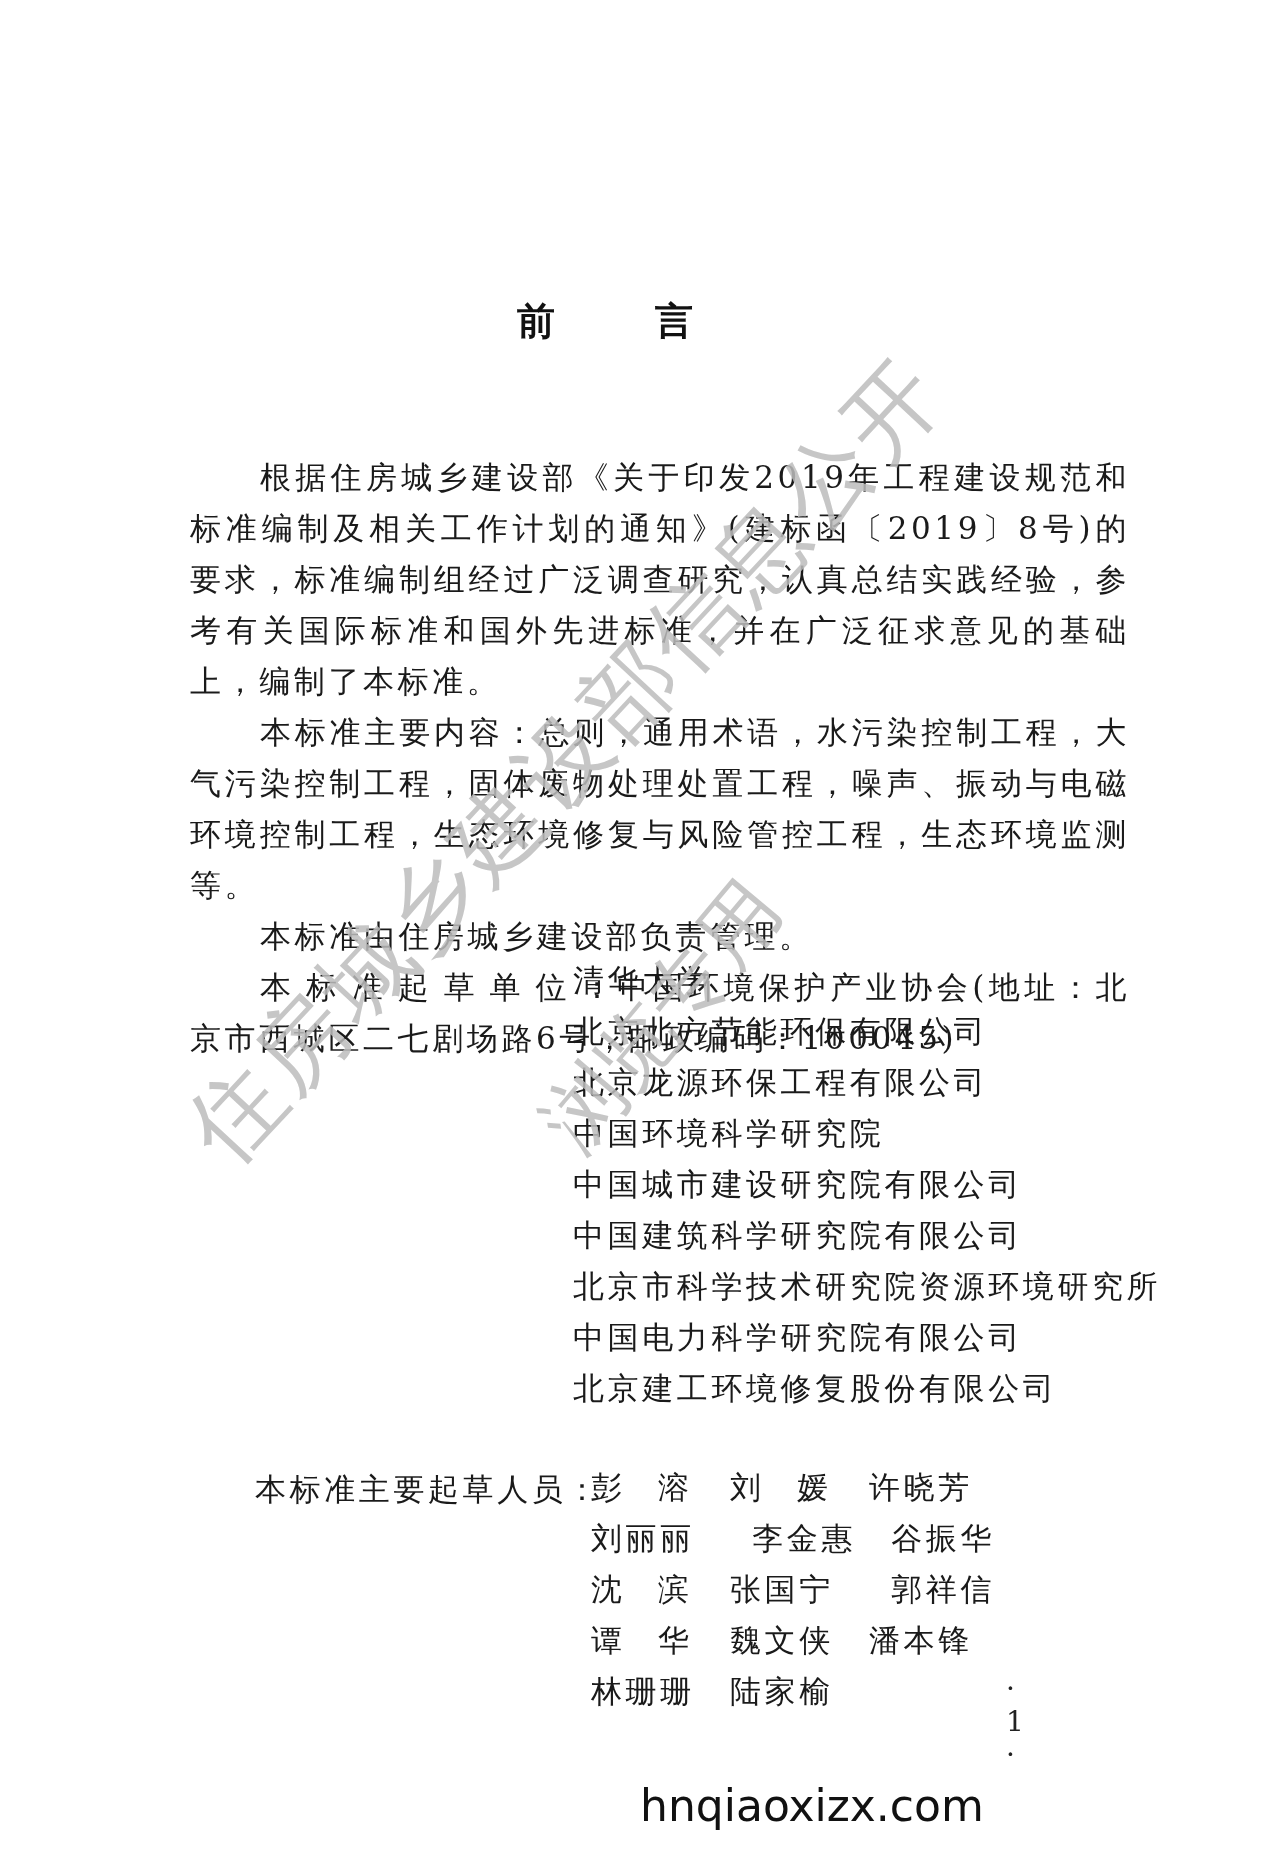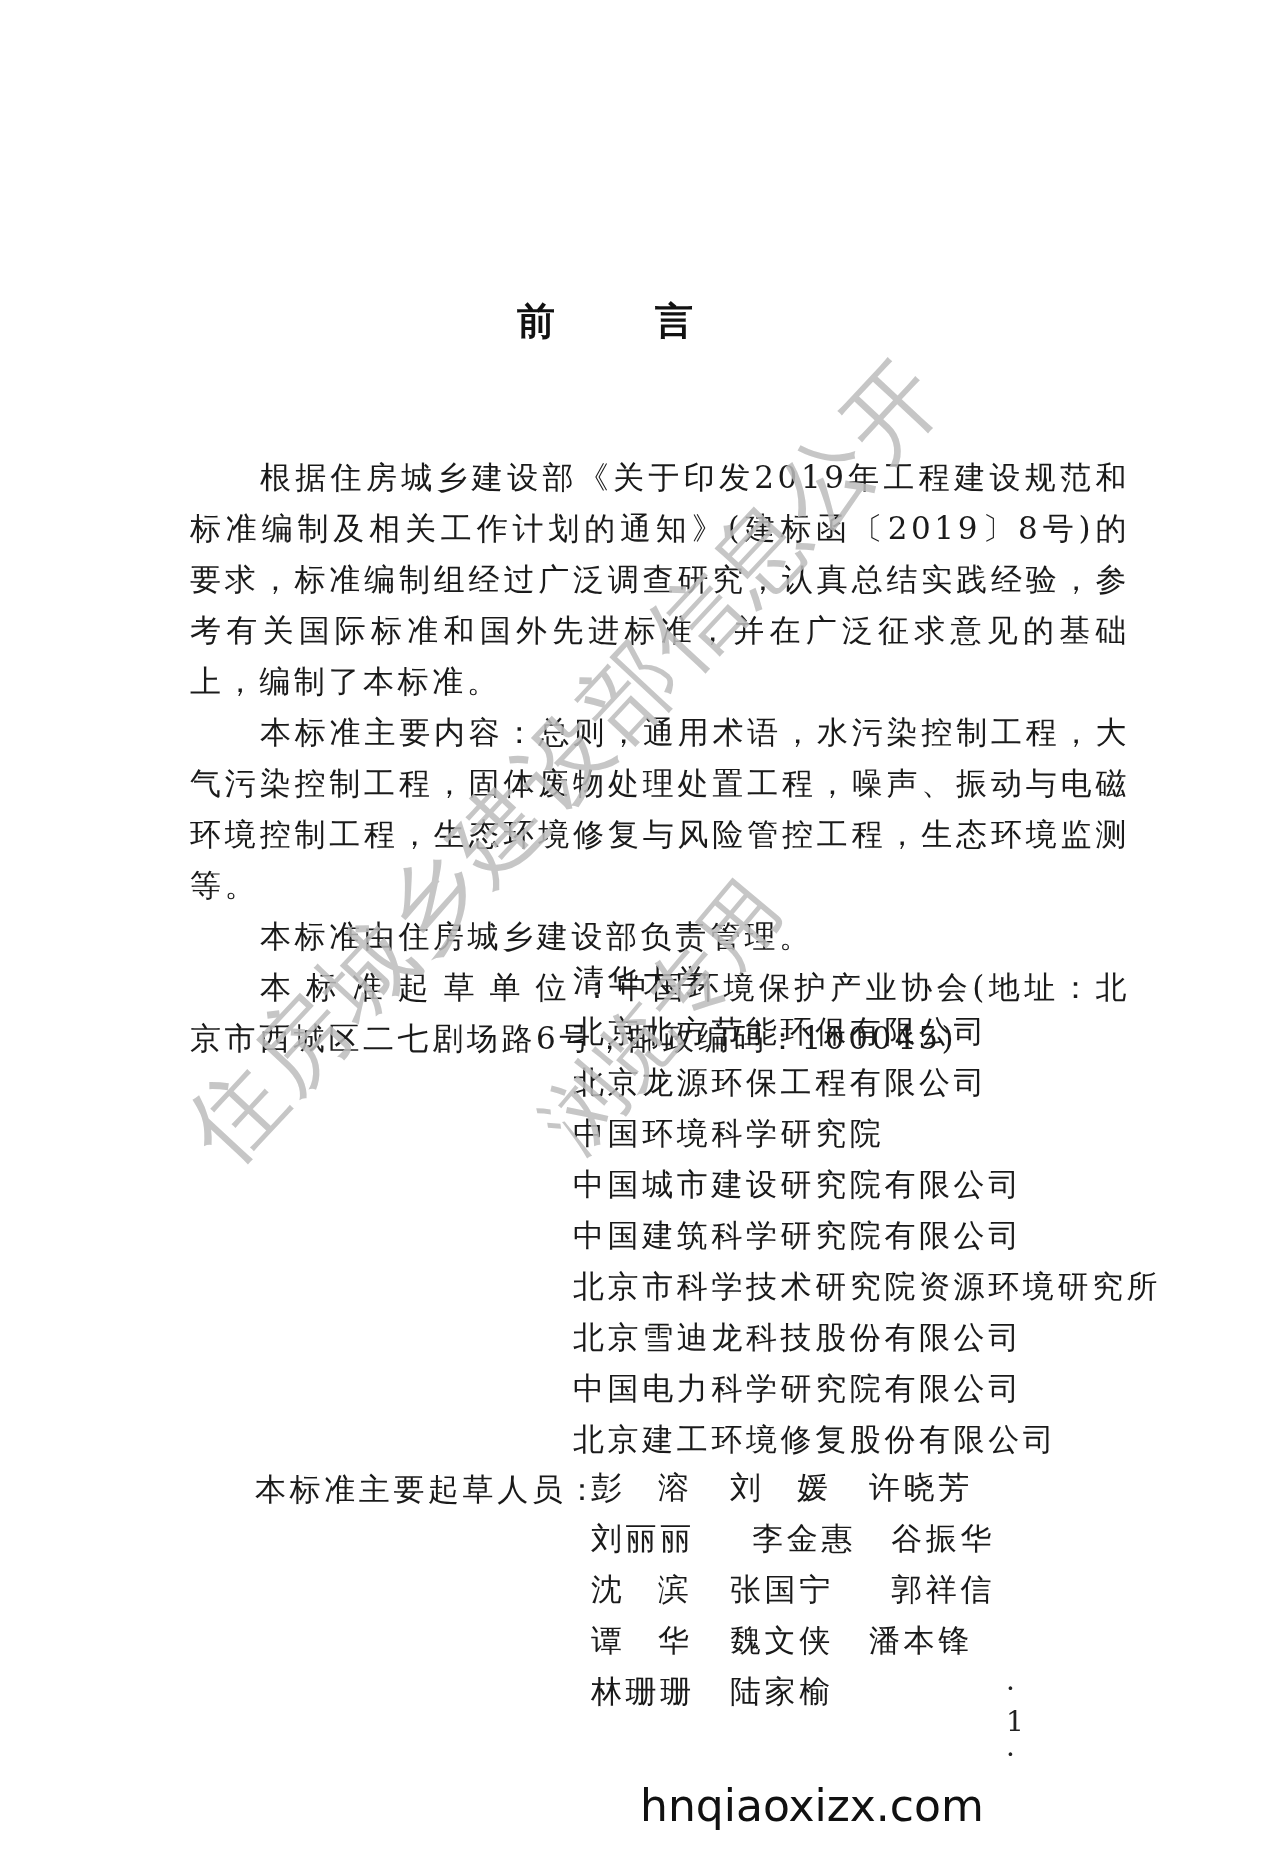--- a/index.html
+++ b/index.html
@@ -55,21 +55,20 @@
   </div>
 
   <div class="orgs">
     <span class="org">清华大学</span>
     <span class="org">北京北方节能环保有限公司</span>
     <span class="org">北京龙源环保工程有限公司</span>
     <span class="org">中国环境科学研究院</span>
     <span class="org">中国城市建设研究院有限公司</span>
     <span class="org">中国建筑科学研究院有限公司</span>
     <span class="org">北京市科学技术研究院资源环境研究所</span>
-    <span class="org">北京雪迪龙科技股份有限公司</span>
     <span class="org">中国电力科学研究院有限公司</span>
     <span class="org">北京建工环境修复股份有限公司</span>
   </div>
 
   <div class="drafters">
     <span class="drafters-label">本标准主要起草人员：</span>
     <div class="names">
       <span class="name wide">彭溶</span><span class="name wide">刘媛</span><span class="name">许晓芳</span><span class="name">刘丽丽</span>
       <span class="name">李金惠</span><span class="name">谷振华</span><span class="name wide">沈滨</span><span class="name">张国宁</span>
       <span class="name">郭祥信</span><span class="name wide">谭华</span><span class="name">魏文侠</span><span class="name">潘本锋</span>

